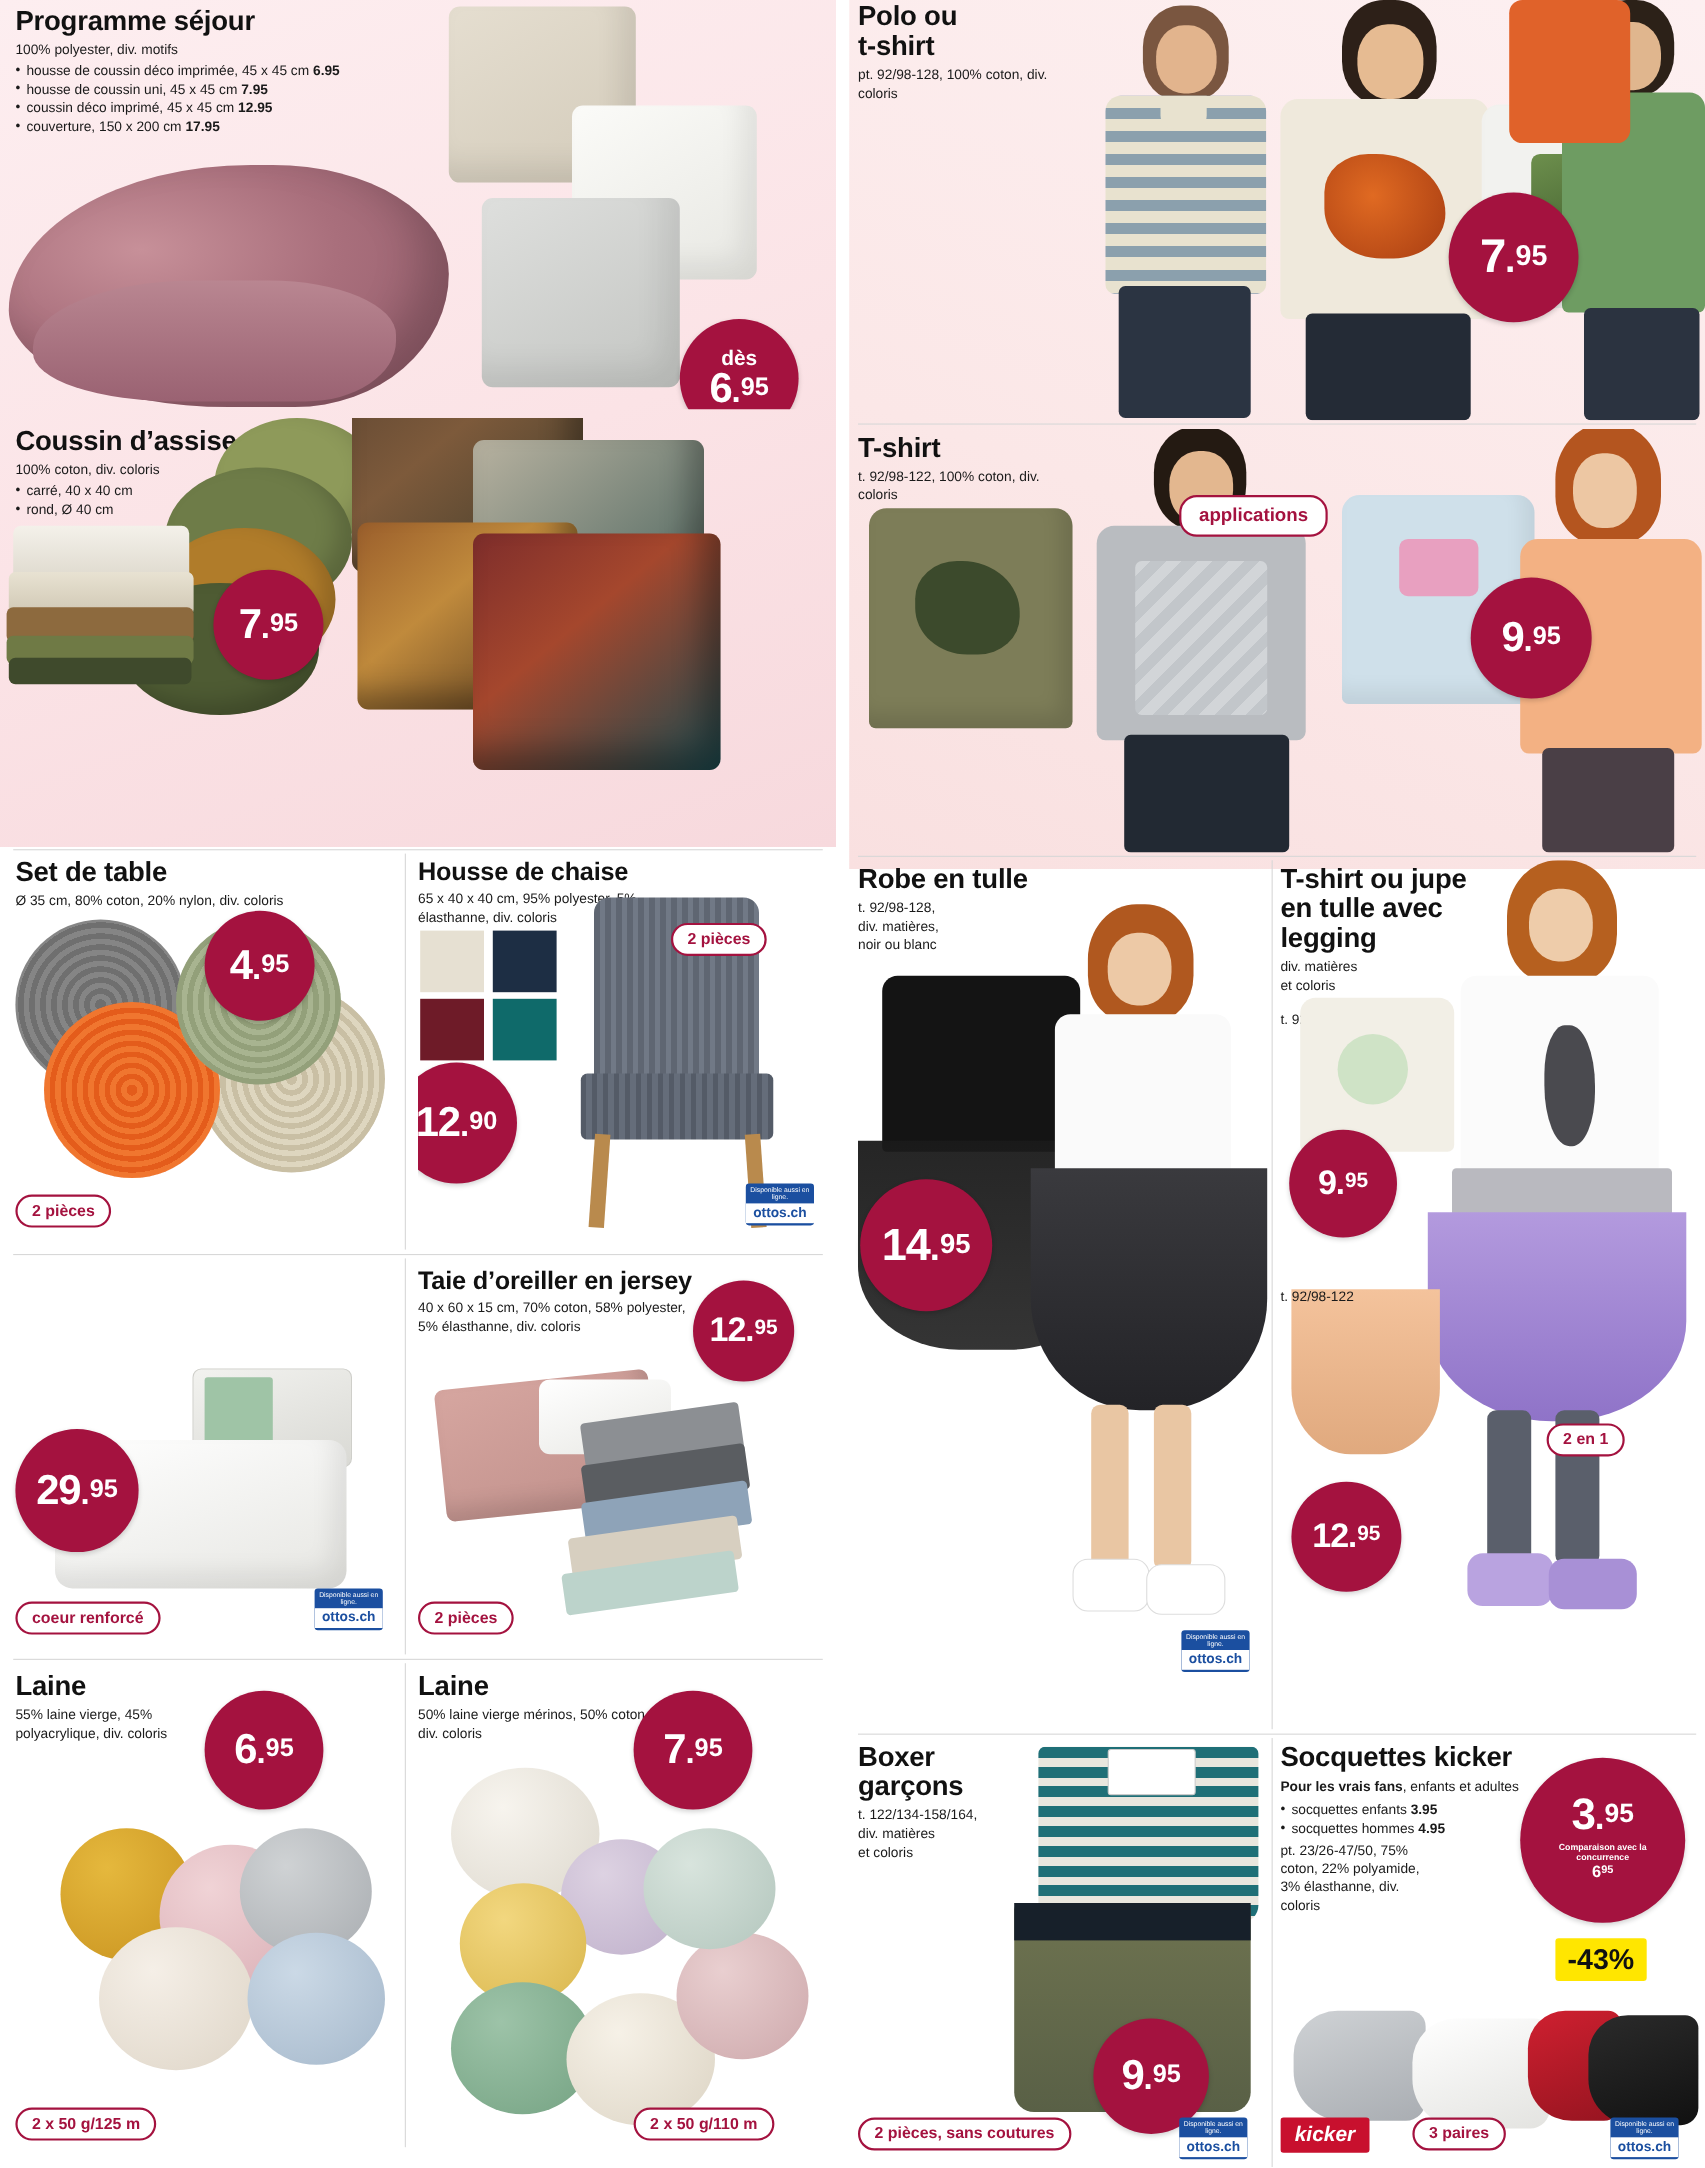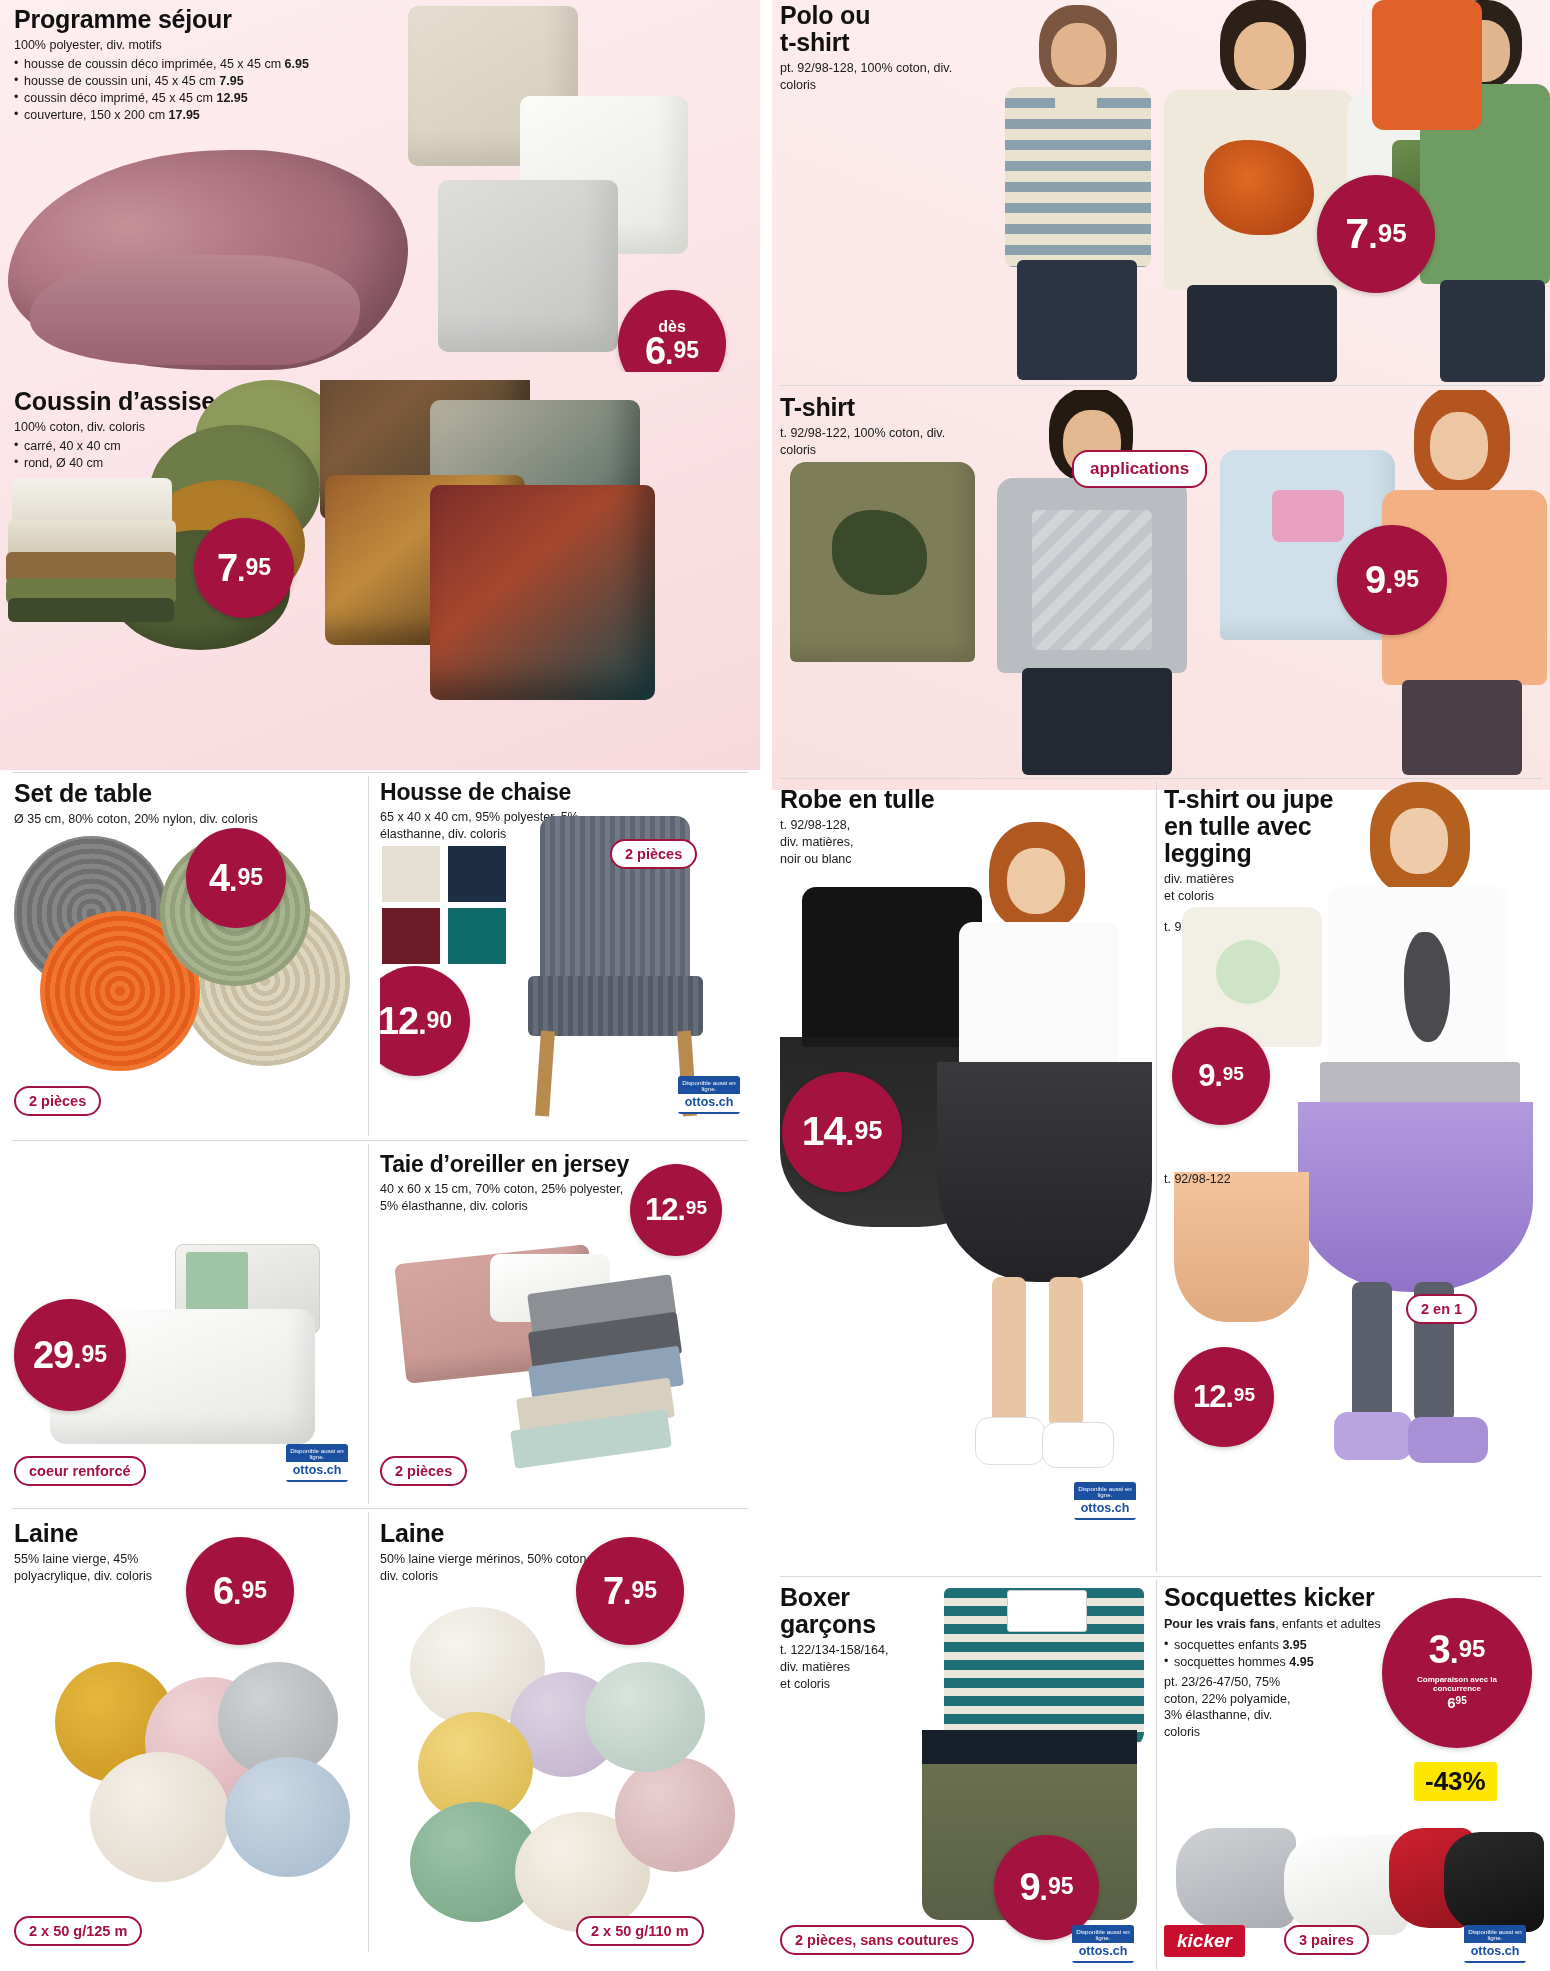--- a/index.html
+++ b/index.html
@@ -35,21 +35,21 @@
   .price {
     position: absolute; border-radius: 50%;
     background: #a4123f; color: #fff;
     display: flex; align-items: center; justify-content: center;
     font-weight: bold; box-shadow: 0 2px 5px rgba(0,0,0,.18);
     text-align: center;
   }
   .price .main { font-size: 38px; line-height: 1; letter-spacing: -1px; }
   .price .cts { font-size: 23px; vertical-align: super; line-height: 1; }
   .price .dot { font-size: 30px; }
-  .price .des { font-size: 16px; font-weight: bold; display:block; margin-bottom: -4px;}
+  .price .des { font-size: 19px; font-weight: bold; display:block; margin-bottom: -4px;}
 
   .price.sm .main { font-size: 31px; }
   .price.sm .cts { font-size: 19px; }
 
   
   .pill {
     position: absolute; border: 2px solid #a4123f; color: #a4123f;
     background: #fff; border-radius: 16px; font-size: 14.5px; font-weight: bold;
     padding: 5px 13px; white-space: nowrap;
   }
@@ -209,21 +209,21 @@
       <div class="pill" style="left:14px;top:312px;">coeur renforcé</div>
       <div class="ottos" style="left:286px;top:300px;">
         <span class="top">Disponible aussi en ligne.</span>
         <span class="bot">ottos.ch</span>
       </div>
     </div>
 
     <div class="block" style="left:380px;top:1144px;width:380px;height:360px;">
       <div style="position:absolute;left:0px;top:8px;width:260px;">
         <h2 class="title small">Taie d’oreiller en jersey</h2>
-        <p class="desc">40 x 60 x 15 cm, 70% coton, 25% polyester, 5% élasthanne, div. coloris</p>
+        <p class="desc">40 x 60 x 15 cm, 70% coton, 58% polyester, 5% élasthanne, div. coloris</p>
       </div>
       <div class="ph" style="left:20px;top:110px;width:195px;height:120px;background:linear-gradient(160deg,#d6a6a0,#c0908b);border-radius:8px;transform:rotate(-6deg);box-shadow:inset -10px -12px 18px rgba(0,0,0,.12);"></div>
       <div class="ph" style="left:110px;top:110px;width:120px;height:68px;background:linear-gradient(160deg,#fff,#e8e8e4);border-radius:10px;"></div>
       <div class="ph" style="left:150px;top:140px;width:145px;height:52px;background:#8c8f93;border-radius:4px;transform:rotate(-8deg);"></div>
       <div class="ph" style="left:150px;top:178px;width:150px;height:42px;background:#5a5d61;border-radius:4px;transform:rotate(-8deg);"></div>
       <div class="ph" style="left:150px;top:212px;width:152px;height:40px;background:#8ea3b8;border-radius:4px;transform:rotate(-8deg);"></div>
       <div class="ph" style="left:138px;top:244px;width:155px;height:40px;background:#d7cfc0;border-radius:4px;transform:rotate(-8deg);"></div>
       <div class="ph" style="left:132px;top:276px;width:158px;height:38px;background:#bcd3cb;border-radius:4px;transform:rotate(-8deg);"></div>
 
       <div class="price sm" style="left:250px;top:20px;width:92px;height:92px;">

